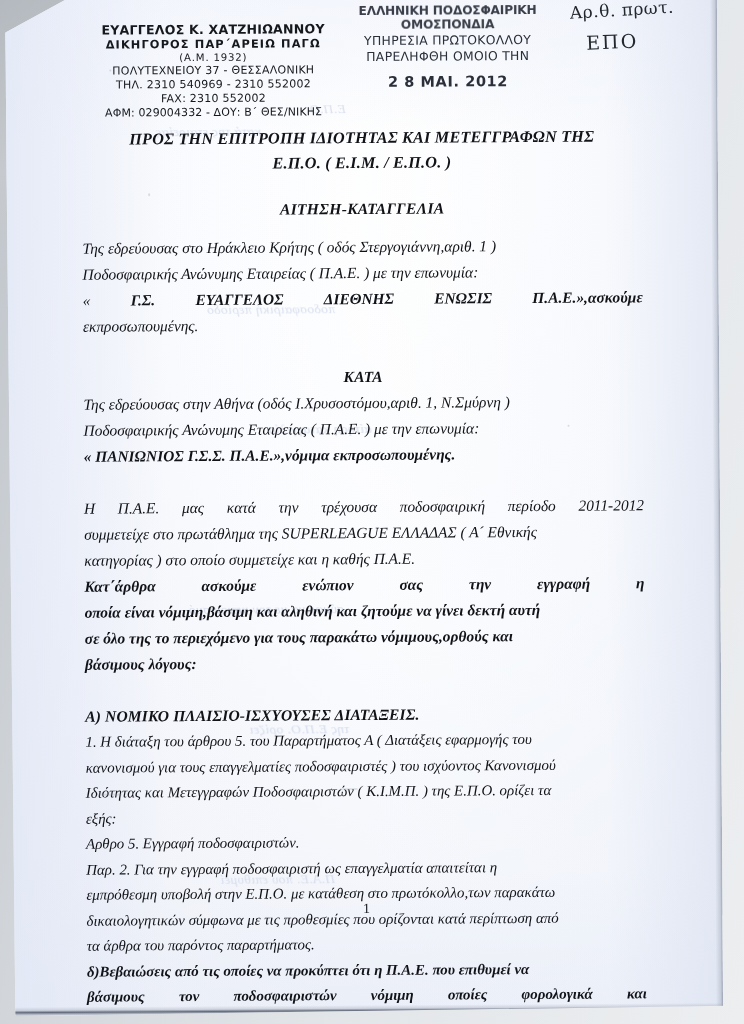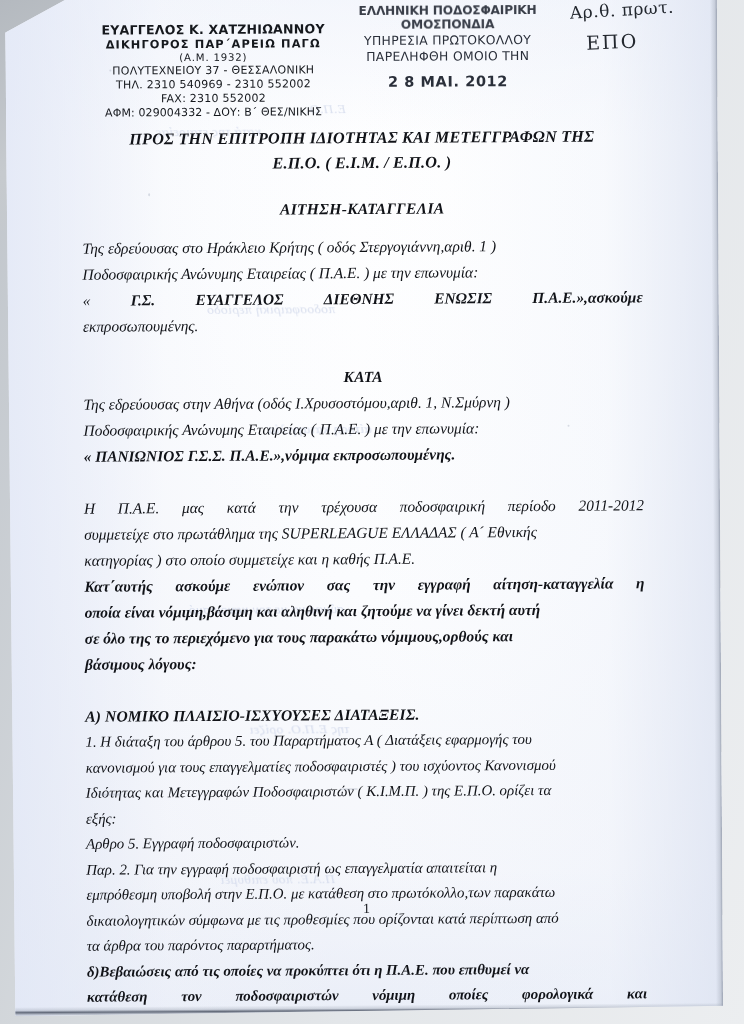--- a/index.html
+++ b/index.html
@@ -251,27 +251,26 @@
           <span>ποδοσφαιρική</span>
           <span>περίοδο</span>
           <span>2011-2012</span>
         </div>
         <div>συμμετείχε στο πρωτάθλημα της SUPERLEAGUE ΕΛΛΑΔΑΣ ( Α´ Εθνικής</div>
         <div>κατηγορίας ) στο οποίο συμμετείχε και η καθής Π.Α.Ε.</div>
       </div>
 
       <div>
         <div class="spread b">
-          <span>Κατ΄αυτής</span>
+          <span>Κατ΄άρθρα</span>
           <span>ασκούμε</span>
           <span>ενώπιον</span>
           <span>σας</span>
           <span>την</span>
           <span>εγγραφή</span>
-          <span>αίτηση-καταγγελία</span>
           <span>η</span>
         </div>
         <div class="b">οποία είναι νόμιμη,βάσιμη και αληθινή και ζητούμε να γίνει δεκτή αυτή</div>
         <div class="b">σε όλο της το περιεχόμενο για τους παρακάτω νόμιμους,ορθούς και</div>
         <div class="b">βάσιμους λόγους:</div>
       </div>
 
       <div class="sec-head sp-l">Α) ΝΟΜΙΚΟ  ΠΛΑΙΣΙΟ-ΙΣΧΥΟΥΣΕΣ  ΔΙΑΤΑΞΕΙΣ.</div>
 
       <div class="small-line">
@@ -288,21 +287,21 @@
           <span>Παρ.  2.  Για  την  εγγραφή ποδοσφαιριστή  ως  επαγγελματία  απαιτείται  η</span>
         </div>
         <div>εμπρόθεσμη υποβολή στην Ε.Π.Ο. με κατάθεση στο πρωτόκολλο,των  παρακάτω</div>
         <div>δικαιολογητικών σύμφωνα με τις προθεσμίες που ορίζονται κατά περίπτωση από</div>
         <div>τα άρθρα του παρόντος παραρτήματος.</div>
       </div>
 
       <div class="small-line b">
         <div>δ)Βεβαιώσεις από τις οποίες να προκύπτει ότι η  Π.Α.Ε. που  επιθυμεί  να</div>
         <div class="spread">
-          <span>κατάθεση</span>
+          <span>βάσιμους</span>
           <span>τον</span>
           <span>ποδοσφαιριστών</span>
           <span>νόμιμη</span>
           <span>οποίες</span>
           <span>φορολογικά</span>
           <span>και</span>
         </div>
       </div>
 
     </div>

